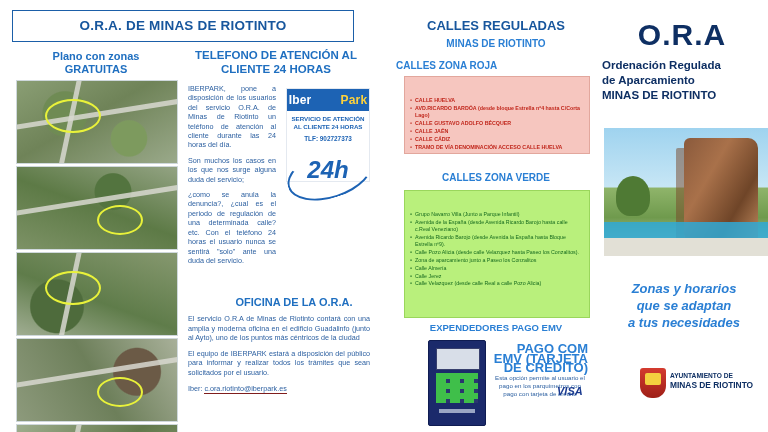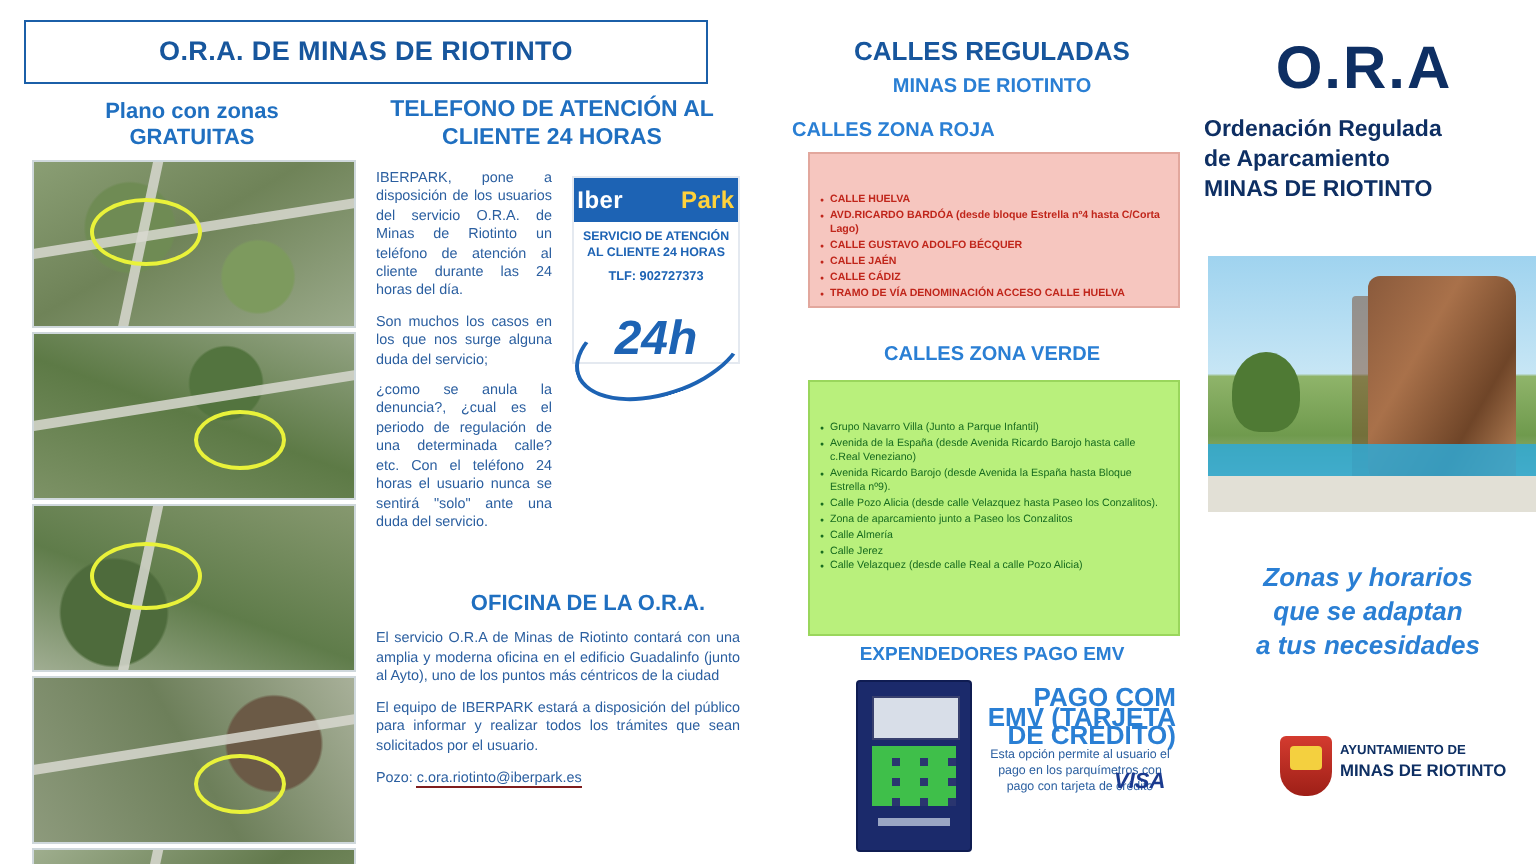--- a/index.html
+++ b/index.html
@@ -277,21 +277,21 @@
       <div class="tlf">TLF: 902727373</div>
     </div>
     <div class="h24-arc"></div>
     <div class="h24">24h</div>
 
     <div class="oficina-title sec-title">OFICINA DE LA O.R.A.</div>
     <div class="oficina-text">
       <p>El servicio O.R.A de Minas de Riotinto contará con una amplia y moderna oficina en el edificio Guadalinfo (junto al Ayto), uno de los puntos más céntricos de la ciudad</p>
       <p>El equipo de IBERPARK estará a disposición del público para informar y realizar todos los trámites que sean solicitados por el usuario.</p>
       <p>
-        <span>Pozo: </span><span class="mail-underline">c.ora.riotinto@iberpark.es</span>
+        <span>Iber: </span><span class="mail-underline">c.ora.riotinto@iberpark.es</span>
       </p>
     </div>
   </div>
 
   <div class="fold" style="left:396px;"></div>
 
   <div class="mid">
     <div class="mid-title">CALLES REGULADAS</div>
     <div class="mid-sub">MINAS DE RIOTINTO</div>
 

